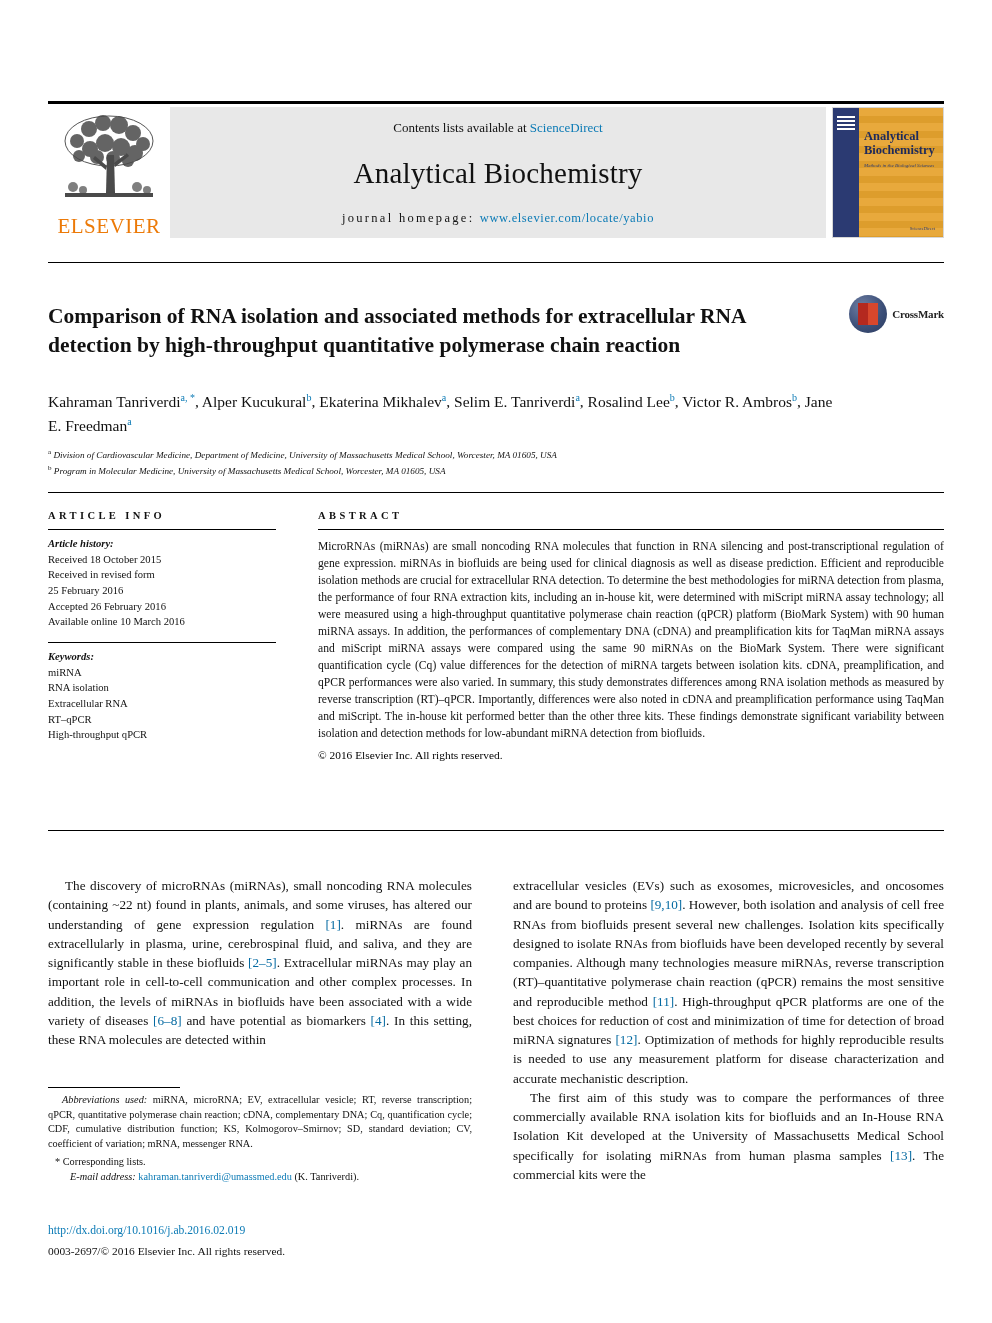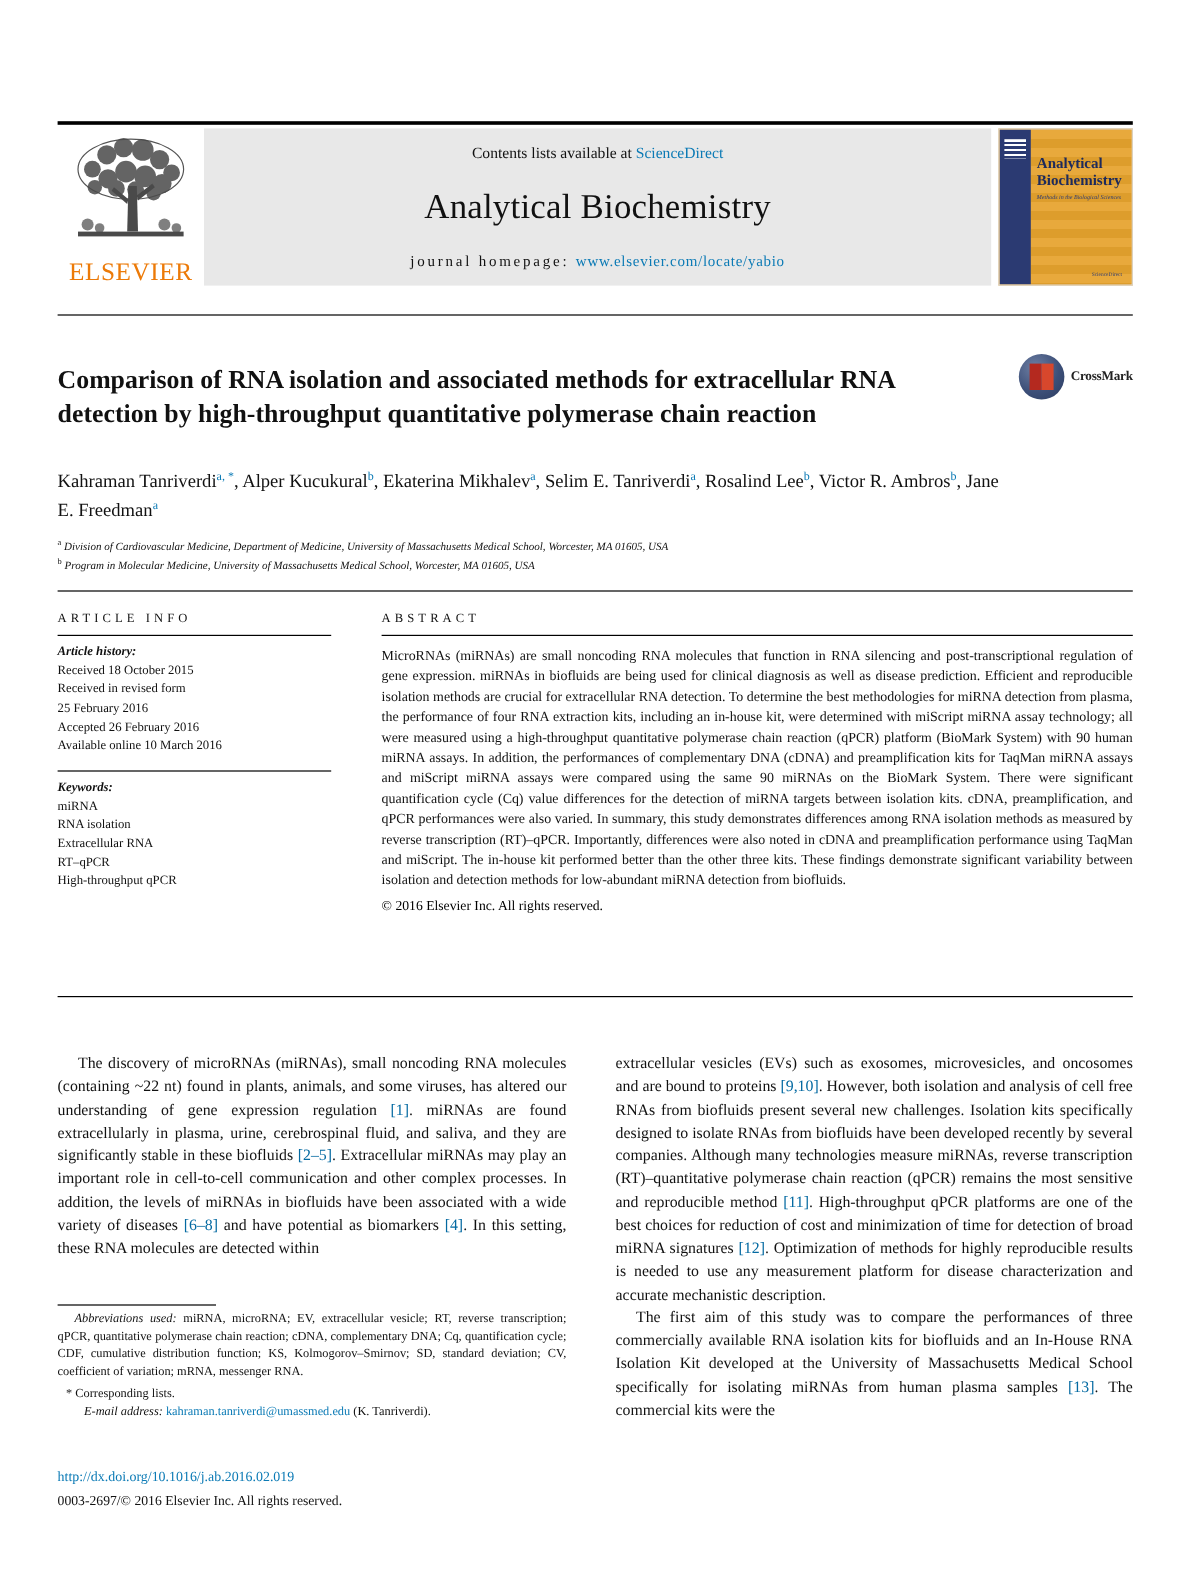--- a/index.html
+++ b/index.html
@@ -201,21 +201,21 @@
   .info-col {
     position: absolute;
     top: 510px; left: 48px; width: 228px;
   }
   .abstract-col {
     position: absolute;
     top: 510px; left: 318px; width: 626px;
   }
   .sec-head {
     font-size: 10.5px;
-    font-weight: normal;
+    font-weight: bold;
     letter-spacing: 3.4px;
     color: #111;
     margin-bottom: 8px;
   }
   .thin-rule { border-top: 1.6px solid #000; }
   .info-group { font-size: 10.6px; line-height: 1.48; color: #111; padding-top: 6px; }
   .info-group .ig-title { font-style: italic; font-weight: bold; }
   .info-sep { border-top: 1.2px solid #000; margin-top: 12px; }
   .abstract-body {
     font-size: 11.6px;

